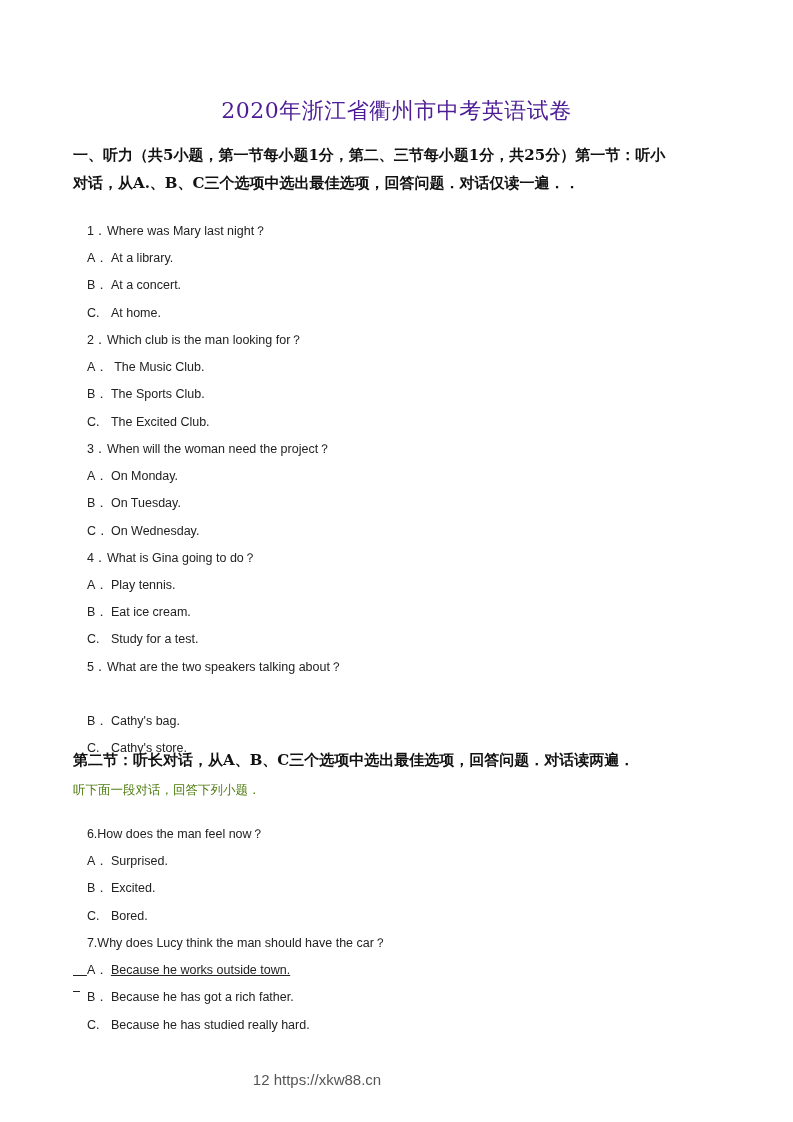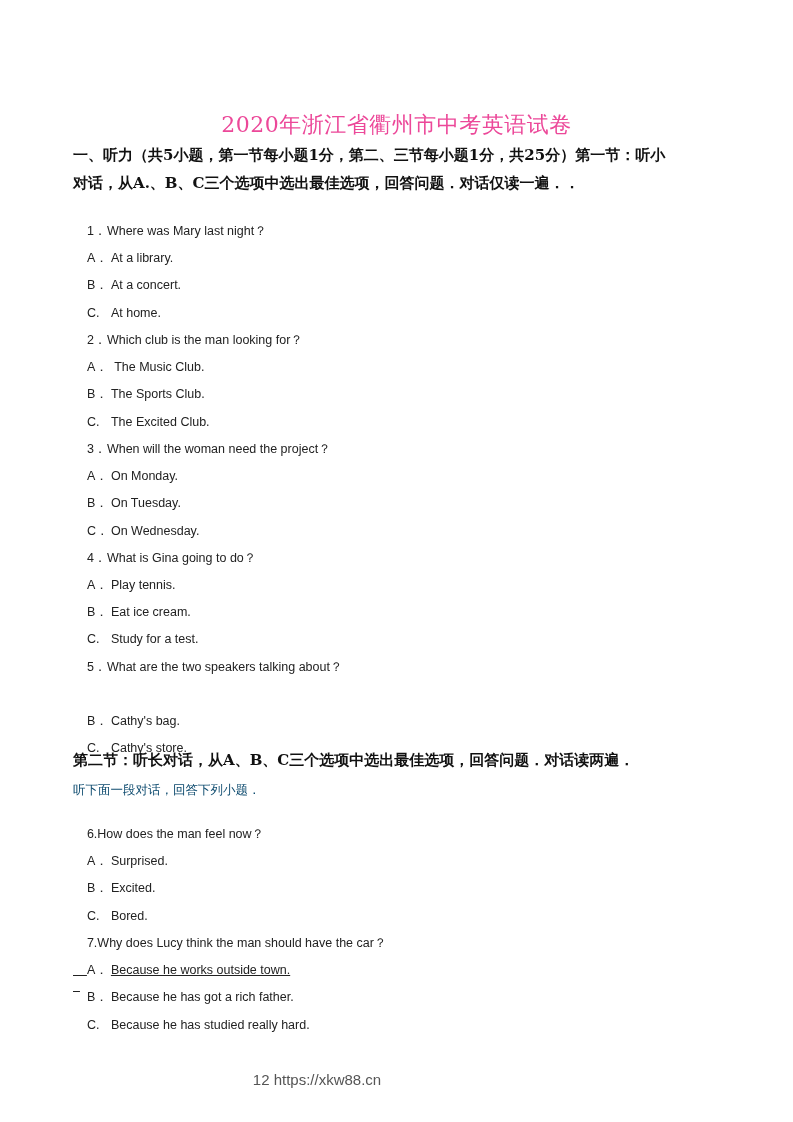--- a/index.html
+++ b/index.html
@@ -22,23 +22,22 @@
       height: 1122px;
     }
     .title {
       position: absolute;
       left: 0;
       width: 793px;
       top: 96px;
       text-align: center;
       font-family: "DejaVu Serif", "Liberation Serif", serif;
       font-size: 22px;
-      color: #ec4899;
+      color: #4c1d95;
       letter-spacing: 0.5px;
-      margin-top: 14px;
     }
     .section-heading {
       position: absolute;
       left: 73px;
       width: 660px;
       font-family: "DejaVu Serif", "Liberation Serif", serif;
       font-weight: bold;
       font-size: 15px;
       color: #111;
       line-height: 32px;
@@ -57,21 +56,21 @@
     }
     .line .qnum {
       display: inline-block;
       width: 20px;
     }
     .instruction {
       position: absolute;
       left: 73px;
       font-family: "DejaVu Serif", "Liberation Serif", serif;
       font-size: 12.5px;
-      color: #0c4a6e;
+      color: #4d7c0f;
     }
     .footer {
       position: absolute;
       left: 0;
       width: 634px;
       top: 1071px;
       text-align: center;
       font-size: 15px;
       color: #555;
     }

